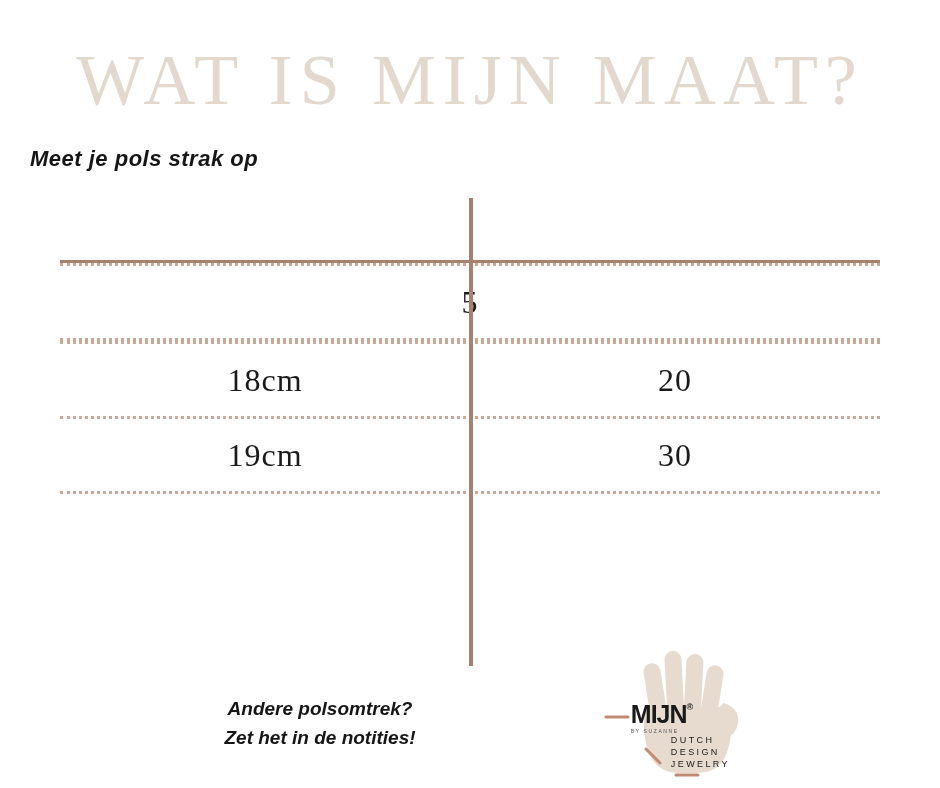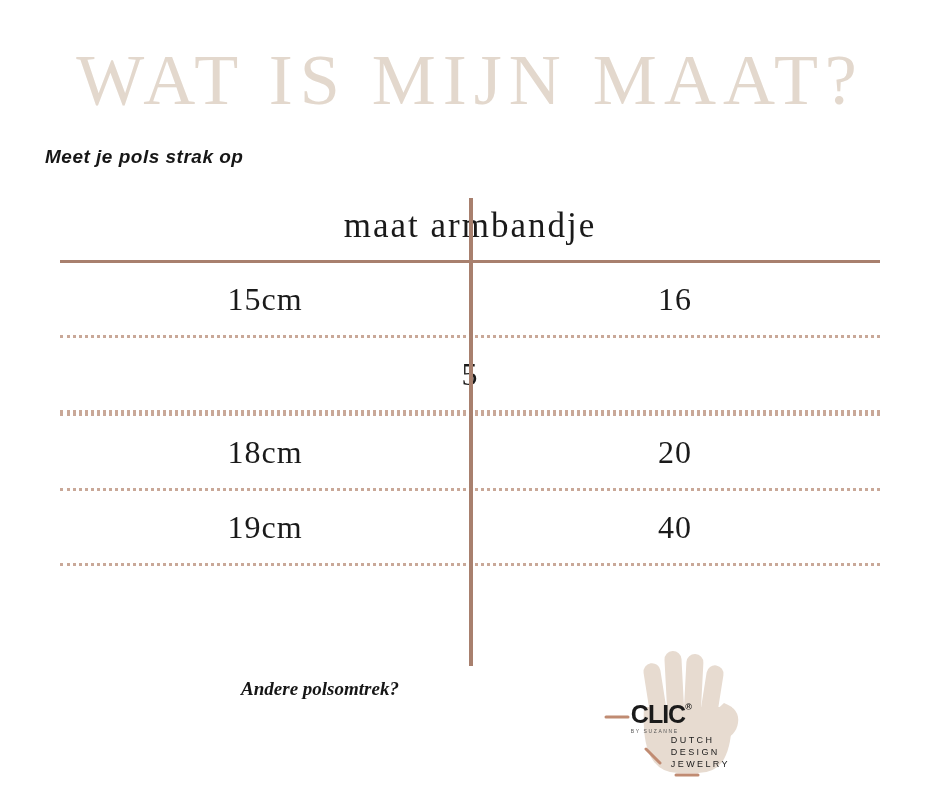--- a/index.html
+++ b/index.html
@@ -32,26 +32,26 @@
     font-family: "Liberation Serif", serif;
     font-size: 72px;
     letter-spacing: 7px;
     color: #e3d8cd;
     white-space: nowrap;
     line-height: 1;
   }
 
   .subhead {
     position: absolute;
-    left: 45px;
+    left: 30px;
     top: 146px;
     font-family: "Liberation Sans", sans-serif;
     font-style: italic;
     font-weight: bold;
-    font-size: 19px;
+    font-size: 22px;
     letter-spacing: 0.5px;
     color: #161616;
   }
 
   
   .table-wrap {
     position: absolute;
     left: 60px;
     top: 196px;
     width: 820px;
@@ -104,24 +104,24 @@
     top: 198px;
     width: 4px;
     height: 468px;
     background: #a8806e;
   }
 
   
   .note {
     position: absolute;
     left: 60px;
-    top: 675px;
+    top: 695px;
     width: 520px;
     text-align: center;
-    font-family: Liberation Serif, serif;
+    font-family: Liberation Sans, sans-serif;
     font-style: italic;
     font-weight: bold;
     font-size: 19px;
     line-height: 1.5;
     color: #161616;
   }
   .note div { white-space: nowrap; }
 
   
   .hand {
@@ -177,55 +177,51 @@
 
 <div class="page">
 
   <div class="headline">WAT IS MIJN MAAT?</div>
 
   <div class="subhead">Meet je pols strak op</div>
 
   <div class="table-wrap">
 
     <div class="col-headers">
-      <div class="col-head">maat armbandje</div>
     </div>
     <div class="head-rule"></div>
 
-    <div class="row">
-      <div class="cell">15cm</div>
-      <div class="cell">16</div>
-    </div>
     <div class="dots"></div>
 
     <div class="row">
       <div class="cell">5</div>
     </div>
     <div class="dots"></div>
 
     <div class="dots"></div>
 
     <div class="row">
       <div class="cell">18cm</div>
       <div class="cell">20</div>
     </div>
     <div class="dots"></div>
 
     <div class="row">
       <div class="cell">19cm</div>
-      <div class="cell">40</div>
+      <div class="cell">30</div>
     </div>
     <div class="dots"></div>
 
   </div>
 
   <div class="v-divider"></div>
 
   <div class="note">
     <div>Andere polsomtrek?</div>
+    <div>Zet het in de notities!</div>
   </div>
 
   <div class="hand">
     <svg viewBox="0 0 170 145" width="170" height="145" aria-hidden="true">
       <g fill="#e7dbd0">
 
         <rect x="47" y="18" width="17" height="62" rx="8.5" transform="rotate(-9 55 49)"></rect>
         <rect x="66" y="6" width="17" height="74" rx="8.5" transform="rotate(-3 74 43)"></rect>
         <rect x="85" y="9" width="17" height="71" rx="8.5" transform="rotate(3 93 44)"></rect>
         <rect x="103" y="20" width="17" height="62" rx="8.5" transform="rotate(9 111 51)"></rect>
@@ -237,20 +233,20 @@
 
       <g stroke="#c08b72" stroke-width="3" stroke-linecap="round">
         <line x1="6" y1="72" x2="28" y2="72"></line>
         <line x1="46" y1="104" x2="60" y2="118"></line>
         <line x1="76" y1="130" x2="98" y2="130"></line>
       </g>
     </svg>
   </div>
 
   <div class="logo">
-    <div class="logo-main"><span>CLIC</span><span class="logo-reg">®</span></div>
+    <div class="logo-main"><span>MIJN</span><span class="logo-reg">®</span></div>
     <div class="logo-tag">BY SUZANNE</div>
     <div class="logo-line">DUTCH</div>
     <div class="logo-line">DESIGN</div>
     <div class="logo-line">JEWELRY</div>
   </div>
 
 </div>
 
 </body></html>

